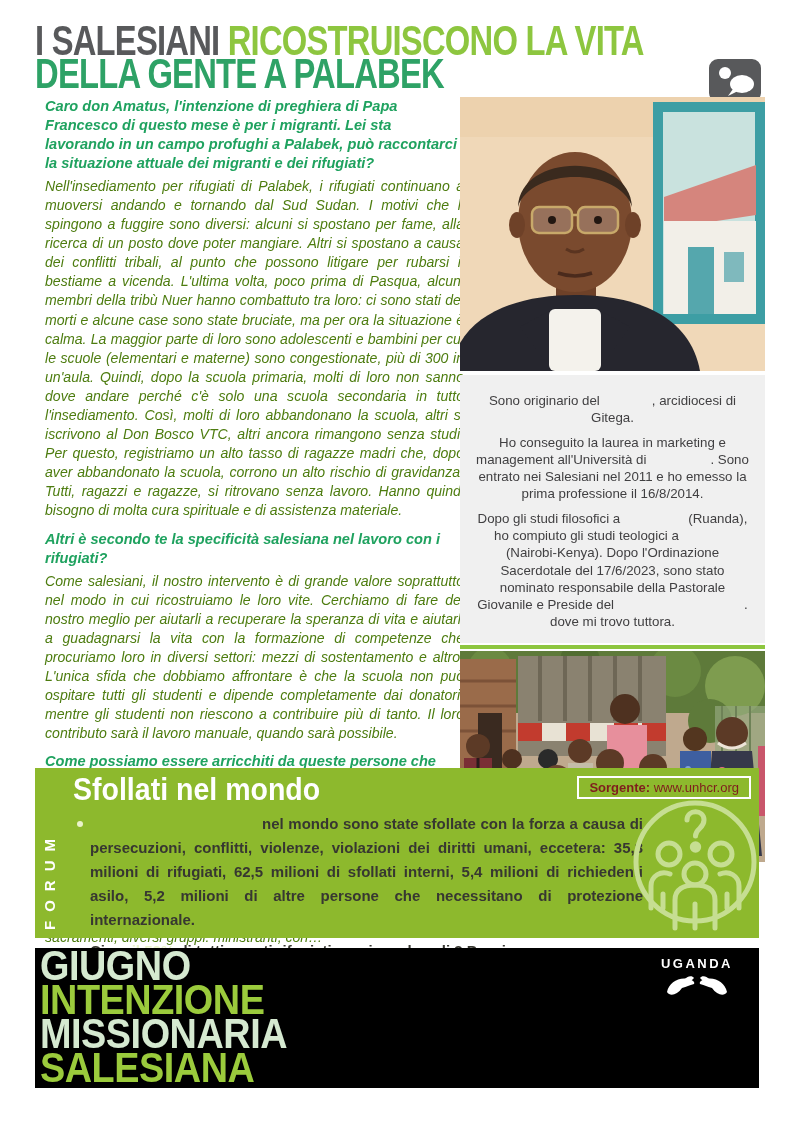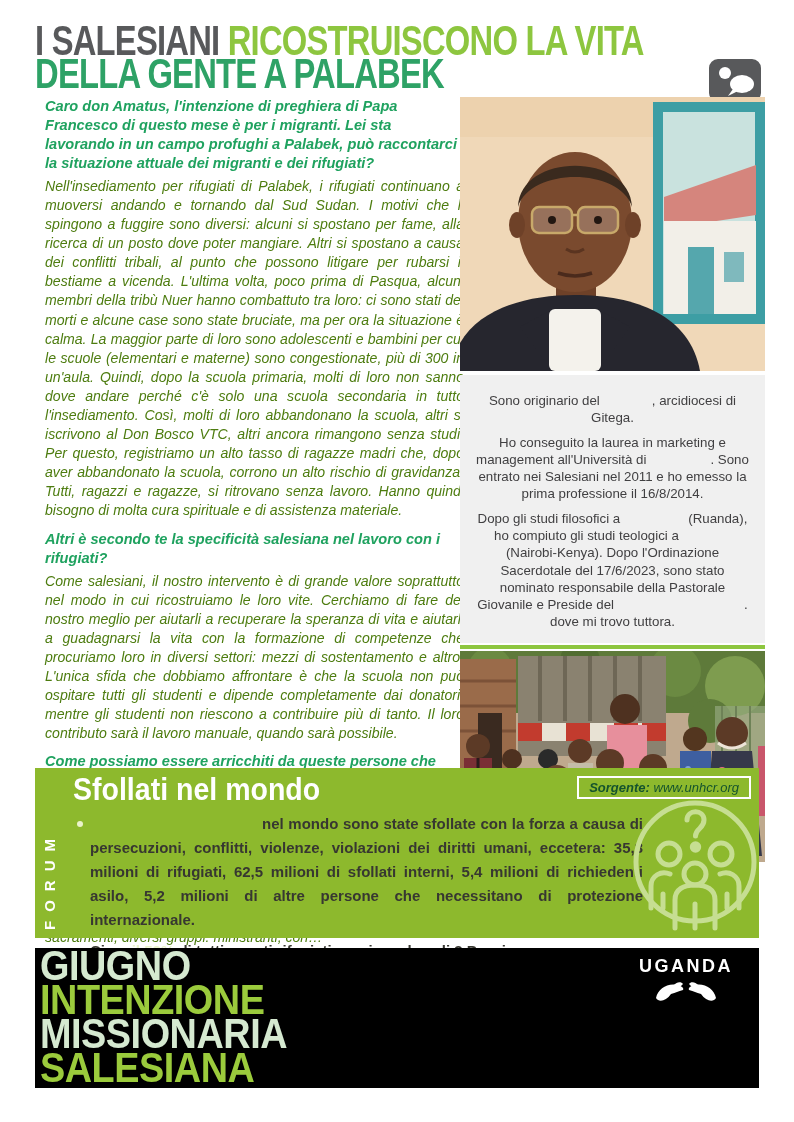--- a/index.html
+++ b/index.html
@@ -31,41 +31,41 @@
   .lime-rule { height:4px; background:#8DC63F; margin:2px 0; }
 
   .redact { display:inline-block; height:2px; }
 
   
   .forum { position:absolute; left:35px; top:768px; width:724px; height:170px; background:#8DB92D; }
   .forum-vertical { position:absolute; left:6px; top:10px; height:152px; color:#fff; font-weight:bold;
                     font-size:15px; letter-spacing:9px; writing-mode:vertical-rl; transform:rotate(180deg); }
   .forum-title { position:absolute; left:38px; top:4px; color:#fff; font-size:31px; font-weight:bold;
                  transform:scaleX(0.92); transform-origin:left top; white-space:nowrap; }
-  .source-box { position:absolute; right:8px; top:8px; border:2px solid #fff; color:#14532d; font-style:italic;
+  .source-box { position:absolute; right:8px; top:8px; border:2px solid #fff; color:#7f1d1d; 
                 font-size:13px; padding:2px 10px; }
   .source-box .s-label { font-weight:bold; }
   .forum-body { position:absolute; left:42px; top:44px; width:566px; color:#373731; font-size:15px;
                 font-weight:bold; line-height:1.6; text-align:justify; }
   .bullet { position:relative; padding-left:13px; }
   .bullet + .bullet { margin-top:7px; }
   .bullet .dot { position:absolute; left:0; top:9px; width:6px; height:6px; border-radius:50%; background:#EAF3CB; }
   .hl { color:#EAF3CB; }
   .b2-line2 { padding-left:13px; }
   .forum-icon { position:absolute; right:-2px; top:22px; }
 
   
   .footer { position:absolute; left:35px; top:948px; width:724px; height:140px; background:#000000; }
   .footer-lines { position:absolute; left:5px; top:1px; }
   .footer-line { font-size:42px; font-weight:bold; line-height:34px; letter-spacing:-0.5px;
                  transform:scaleX(0.9); transform-origin:left top; white-space:nowrap; }
   .f-pale { color:#D5E9D0; }
   .f-lime { color:#9BCB3C; }
   .uganda { position:absolute; right:26px; top:8px; text-align:center; color:#fff; }
-  .uganda .u-label { font-size:18px; font-weight:bold; letter-spacing:2.5px; }
+  .uganda .u-label { font-size:13px; font-weight:bold; letter-spacing:2.5px; }
   .uganda svg { margin-top:3px; }
 </style>
 </head>
 <body>
 
 <div class="page">
 
   <h1 class="title"><span class="t-gray">I SALESIANI </span><span class="t-lime">RICOSTRUISCONO LA VITA</span><span class="t-green">DELLA GENTE A PALABEK</span></h1>
 
   <div class="speech-icon">

